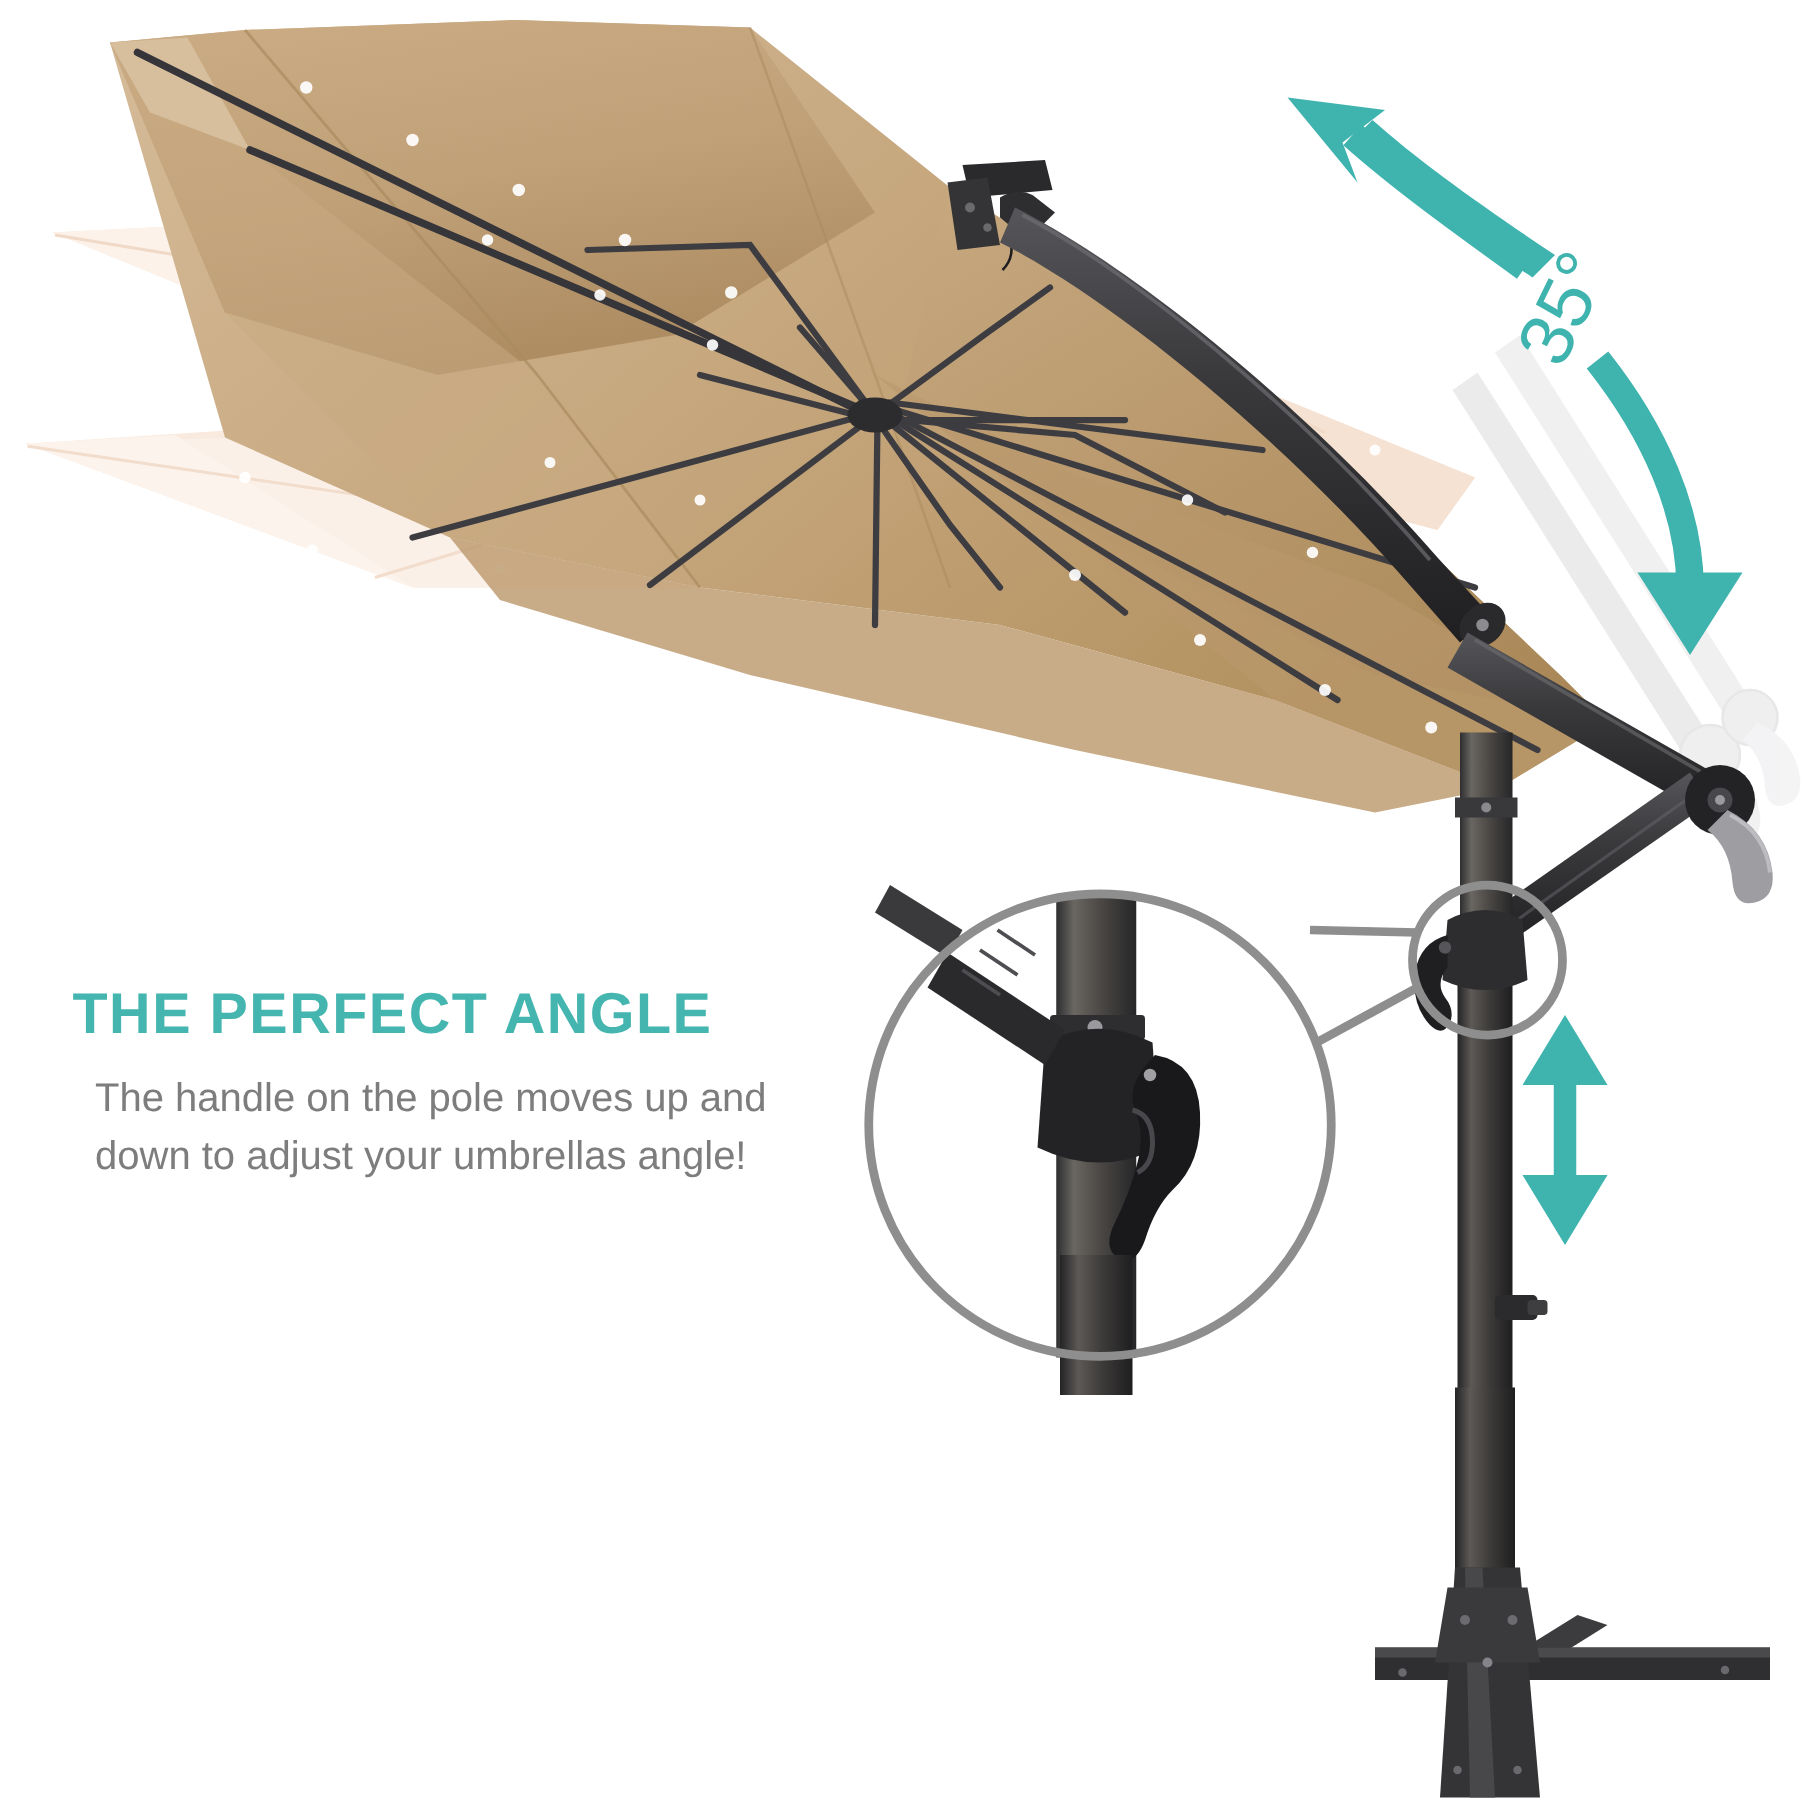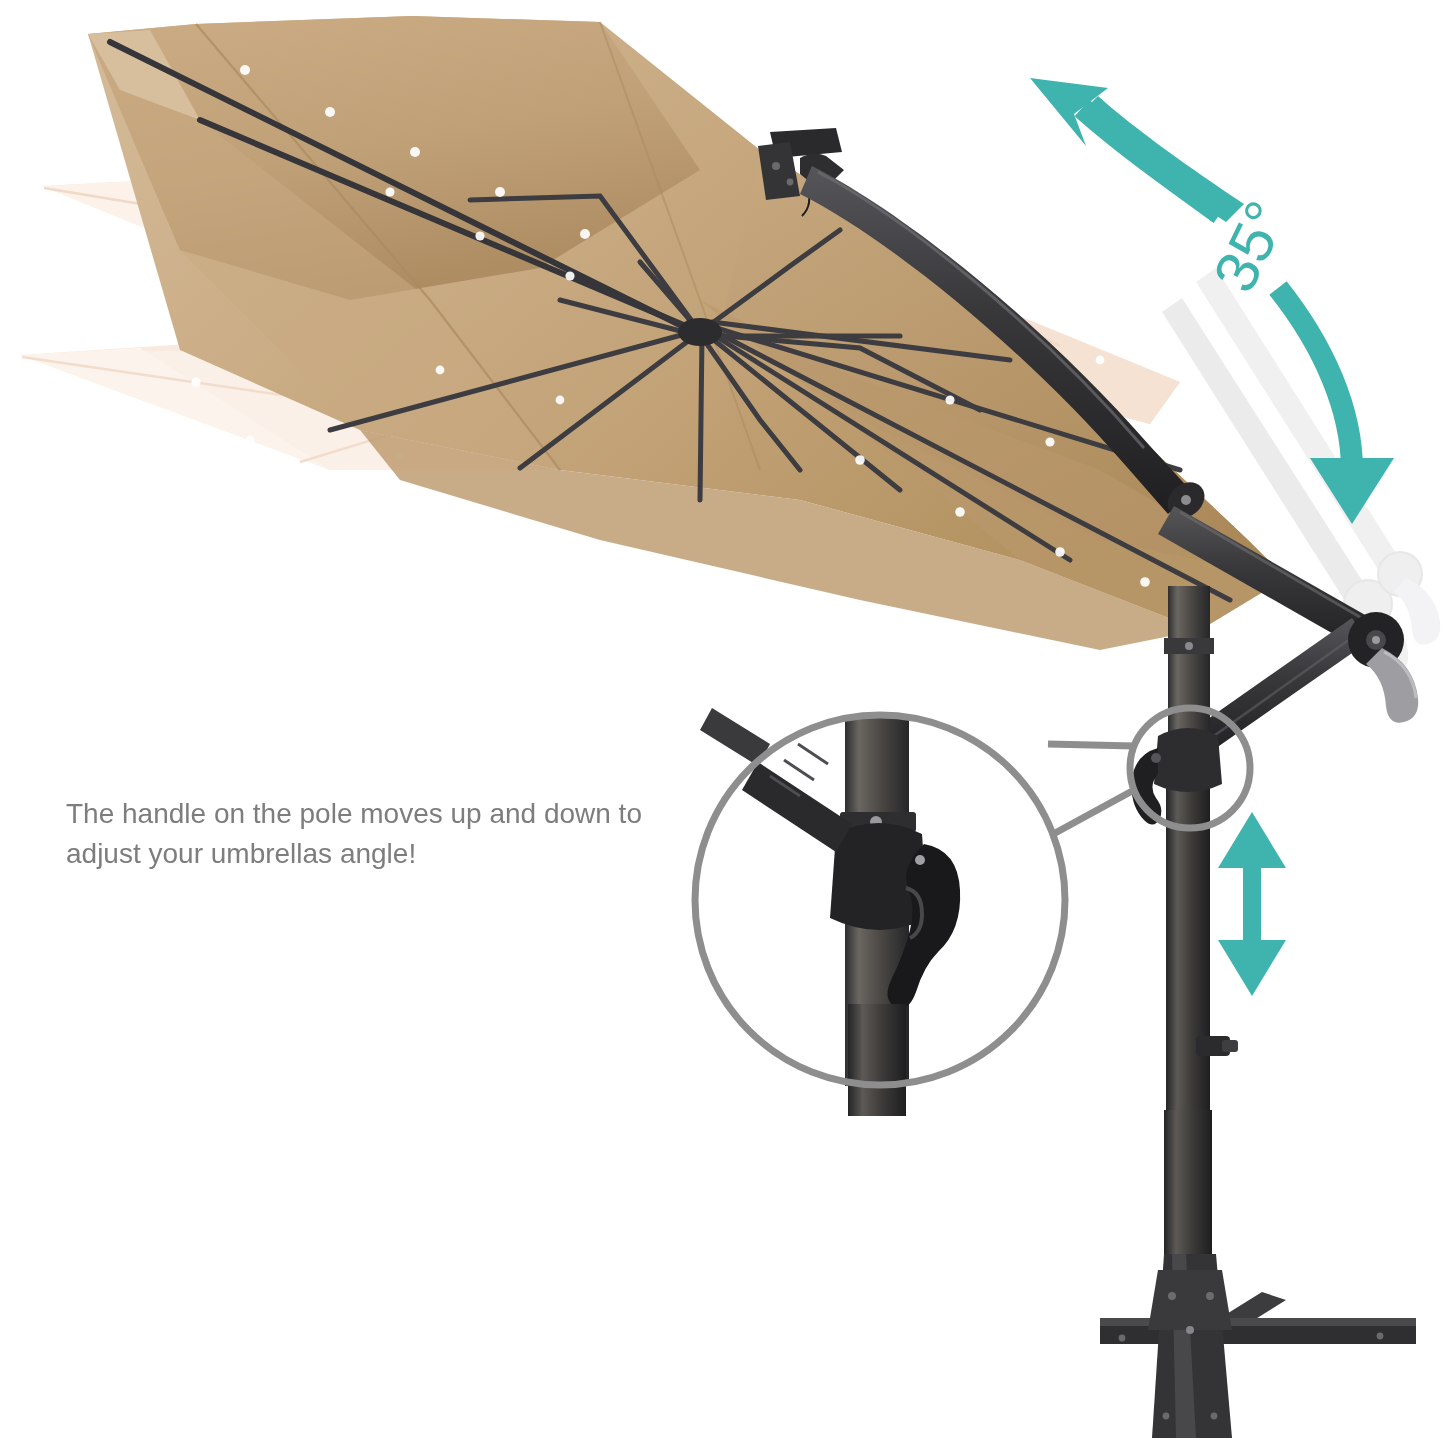--- a/index.html
+++ b/index.html
@@ -34,25 +34,25 @@
   .headline {
     font-size: 46px;
     font-weight: 700;
     letter-spacing: 1.2px;
     color: #45B5B0;
     line-height: 1.05;
     margin: 0 0 22px 0;
     white-space: nowrap;
   }
   .body-copy {
-    font-size: 28px;
+    font-size: 32px;
     font-weight: 300;
     color: #7d7d7d;
     line-height: 1.42;
-    margin: 8px;
+    margin: 18px;
     max-width: 600px;
   }
   
   .angle-label {
     position: absolute;
     left: 1205px;
     top: 212px;
     font-size: 60px;
     font-weight: 400;
     color: #3FB3AE;
@@ -361,16 +361,17 @@
     <g fill="#3FB3AE">
       <rect x="1243" y="845" width="18" height="120"></rect>
       <path d="M1252,812 L1286,868 L1218,868 Z"></path>
       <path d="M1252,996 L1286,940 L1218,940 Z"></path>
     </g>
   </svg>
 
   <div class="angle-label">35°</div>
 
   <div class="text-block">
+    <h1 class="headline">THE PERFECT ANGLE</h1>
     <p class="body-copy">The handle on the pole moves up and down to adjust your umbrellas angle!</p>
   </div>
 
 </div>
 
 </body></html>

